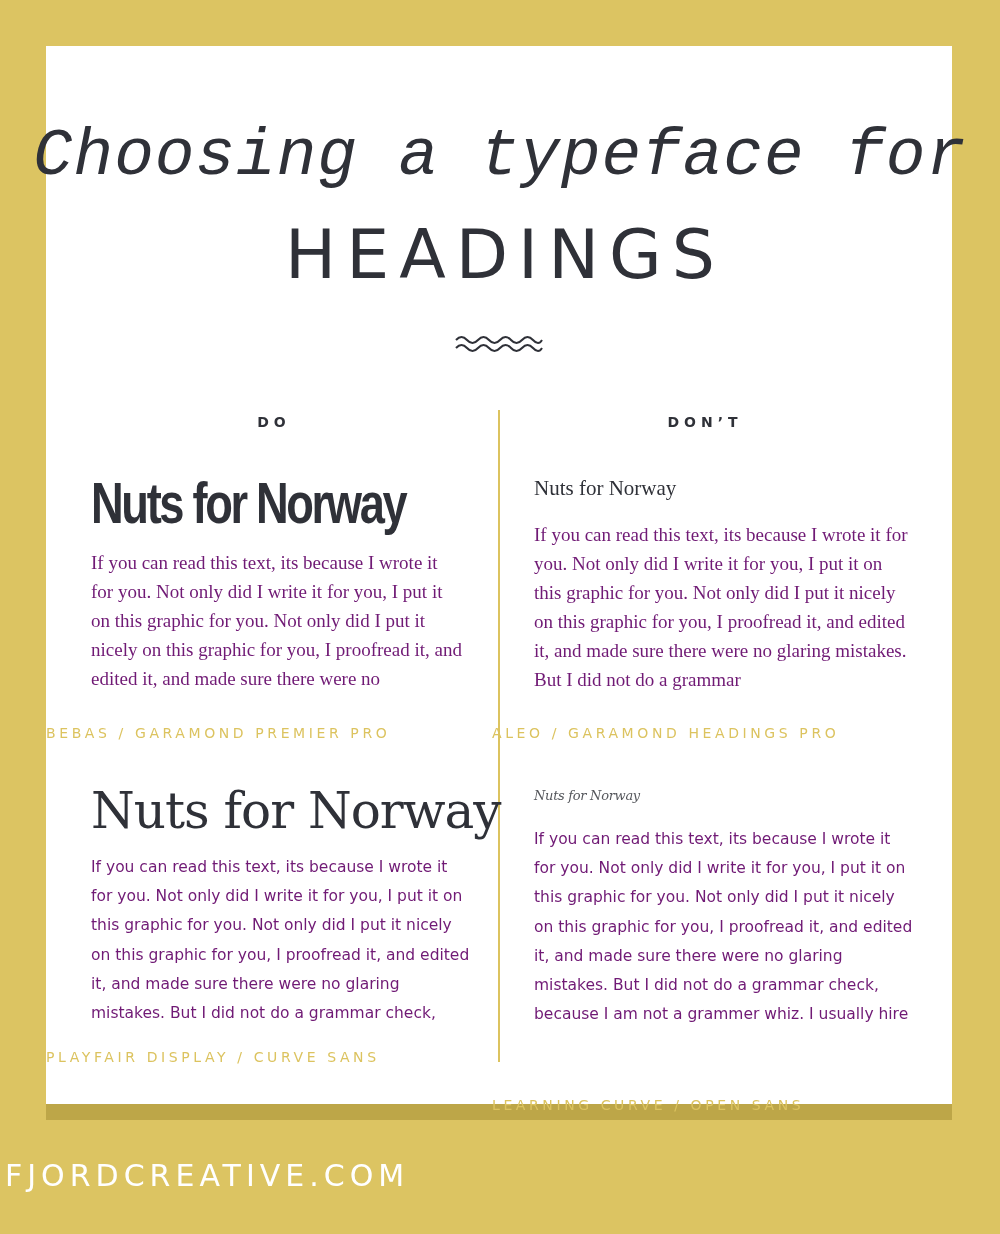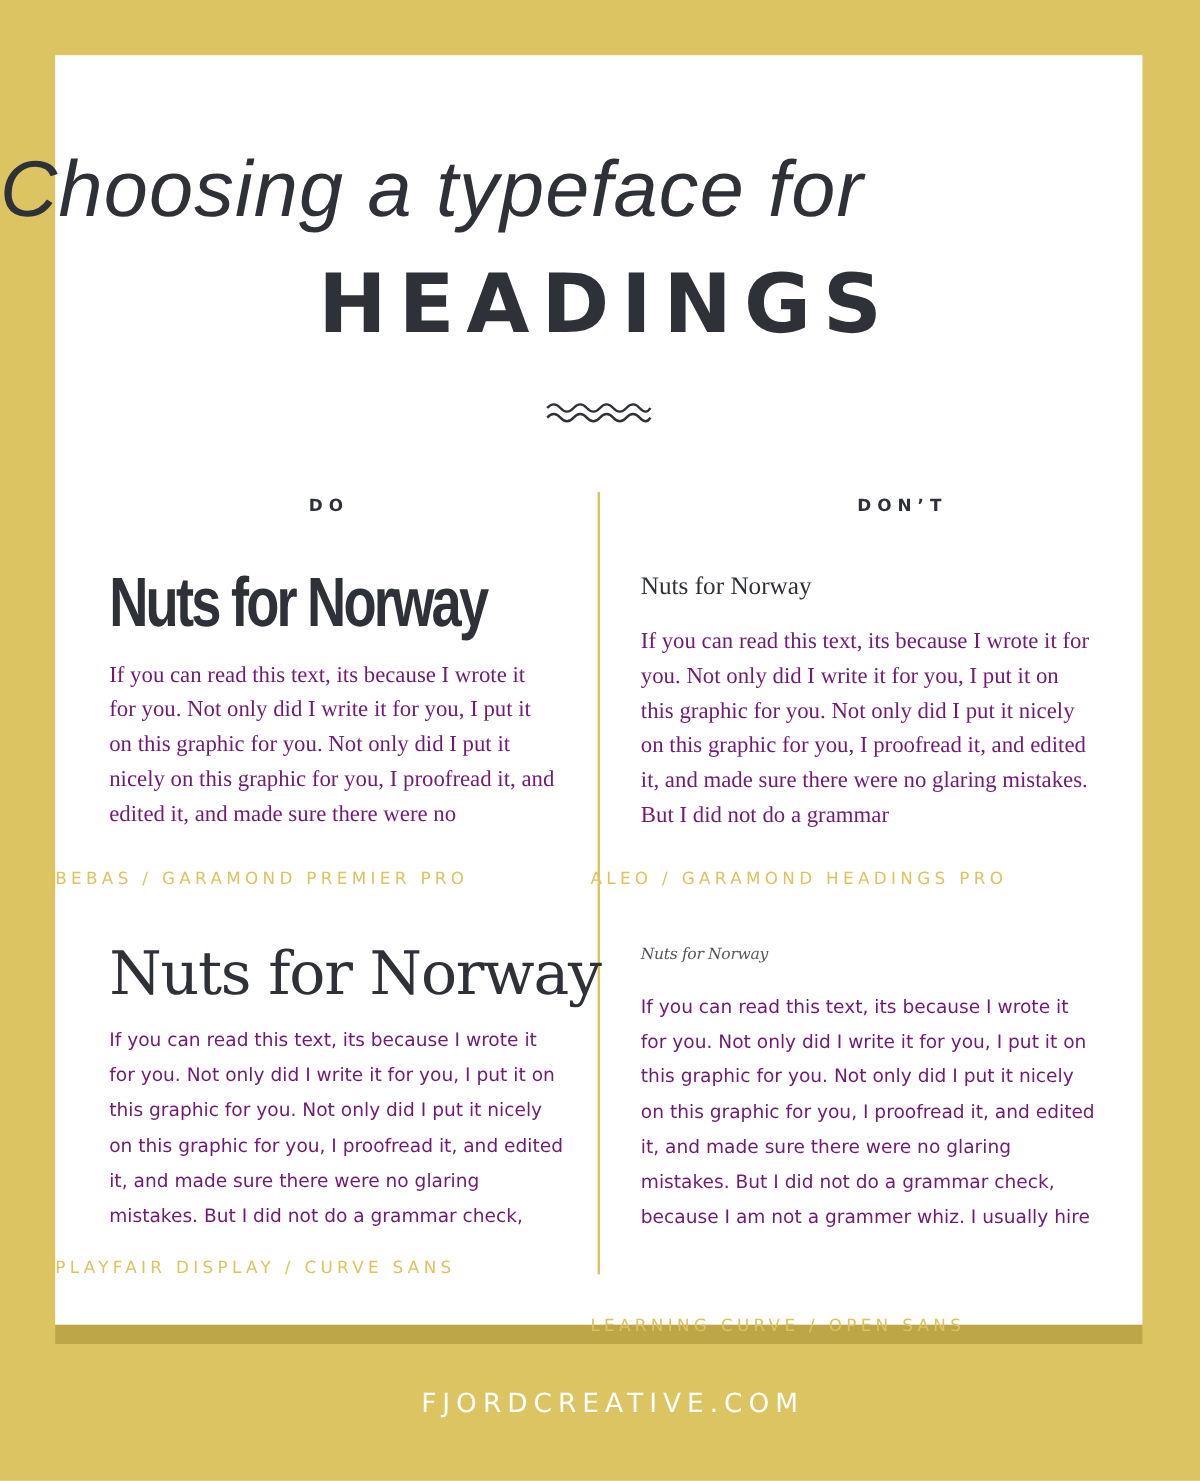--- a/index.html
+++ b/index.html
@@ -15,35 +15,35 @@
       width: 906px; height: 1058px;
       background: #ffffff;
     }
     .card-shadow {
       position: absolute; left: 46px; top: 1104px;
       width: 906px; height: 16px;
       background: #bda648;
     }
     .title-script {
       position: absolute; left: 0; right: 0; top: 112px;
-      text-align: left;
-      font-family: Liberation Sans, sans-serif;
+      text-align: center;
+      font-family: Liberation Mono, monospace;
       font-style: italic;
       font-size: 66px;
       line-height: 90px;
       letter-spacing: 1px;
       color: #2f3138;
       margin: 0;
       font-weight: normal;
     }
     .title-main {
       position: absolute; left: 0; right: 0; top: 212px;
       text-align: center;
       font-family: "DejaVu Sans", sans-serif;
-      font-weight: bold;
+      font-weight: normal;
       font-size: 68px;
       line-height: 86px;
       letter-spacing: 10px;
       padding-left: 10px;
       color: #2f3138;
       margin: 0;
     }
     .wave {
       position: absolute; left: 454px; top: 333px;
       width: 90px; height: 20px;
@@ -56,21 +56,21 @@
     .col-header {
       position: absolute; top: 414px;
       font-family: "DejaVu Sans", sans-serif;
       font-weight: bold;
       font-size: 14px;
       letter-spacing: 5px;
       text-align: center;
       color: #2f3138;
     }
     .col-header.left { left: 46px; width: 456px; }
-    .col-header.right { left: 524px; width: 456px; text-align: center; }
+    .col-header.right { left: 477px; width: 456px; text-align: center; }
 
     .ex-heading { position: absolute; margin: 0; color: #2f3138; white-space: nowrap; }
     .ex-body { position: absolute; margin: 0; color: #701a75; }
     .ex-label {
       position: absolute;
       font-family: "DejaVu Sans", sans-serif;
       font-weight: normal;
       font-size: 14px;
       letter-spacing: 3.6px;
       color: #dcc35f;
@@ -144,26 +144,26 @@
       left: 534px; top: 825px; width: 380px;
       font-family: "DejaVu Sans", sans-serif;
       font-size: 15.5px;
       line-height: 29.2px;
       height: 205px; overflow: hidden;
     }
     .lbl-4 { left: 492px; width: 456px; top: 1049px; margin-top: 48px; }
 
     .footer {
       position: absolute; left: 0; right: 0; top: 1158px;
-      text-align: center;
+      text-align: left;
       font-family: "DejaVu Sans", sans-serif;
-      font-size: 22px;
+      font-size: 30px;
       letter-spacing: 5px;
       color: #ffffff;
-      padding-left: 21px;
+      padding-left: 5px;
     }
   </style>
 </head>
 <body>
 
 <div class="card"></div>
 <div class="card-shadow"></div>
 
 <h1 class="title-script">Choosing a typeface for</h1>
 <h2 class="title-main">HEADINGS</h2>

